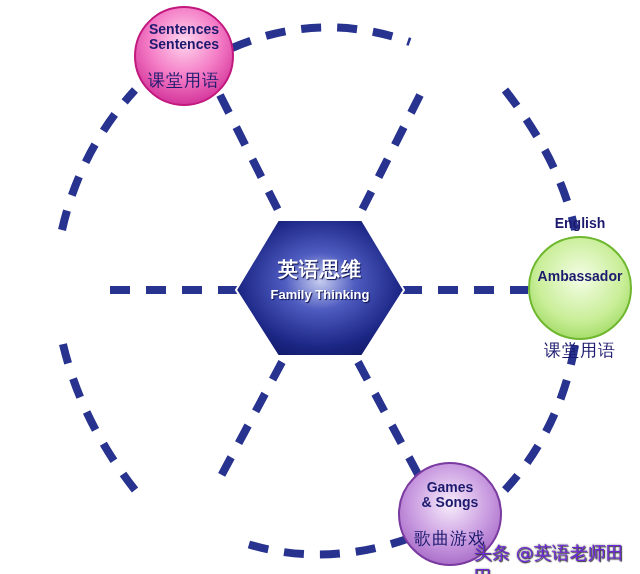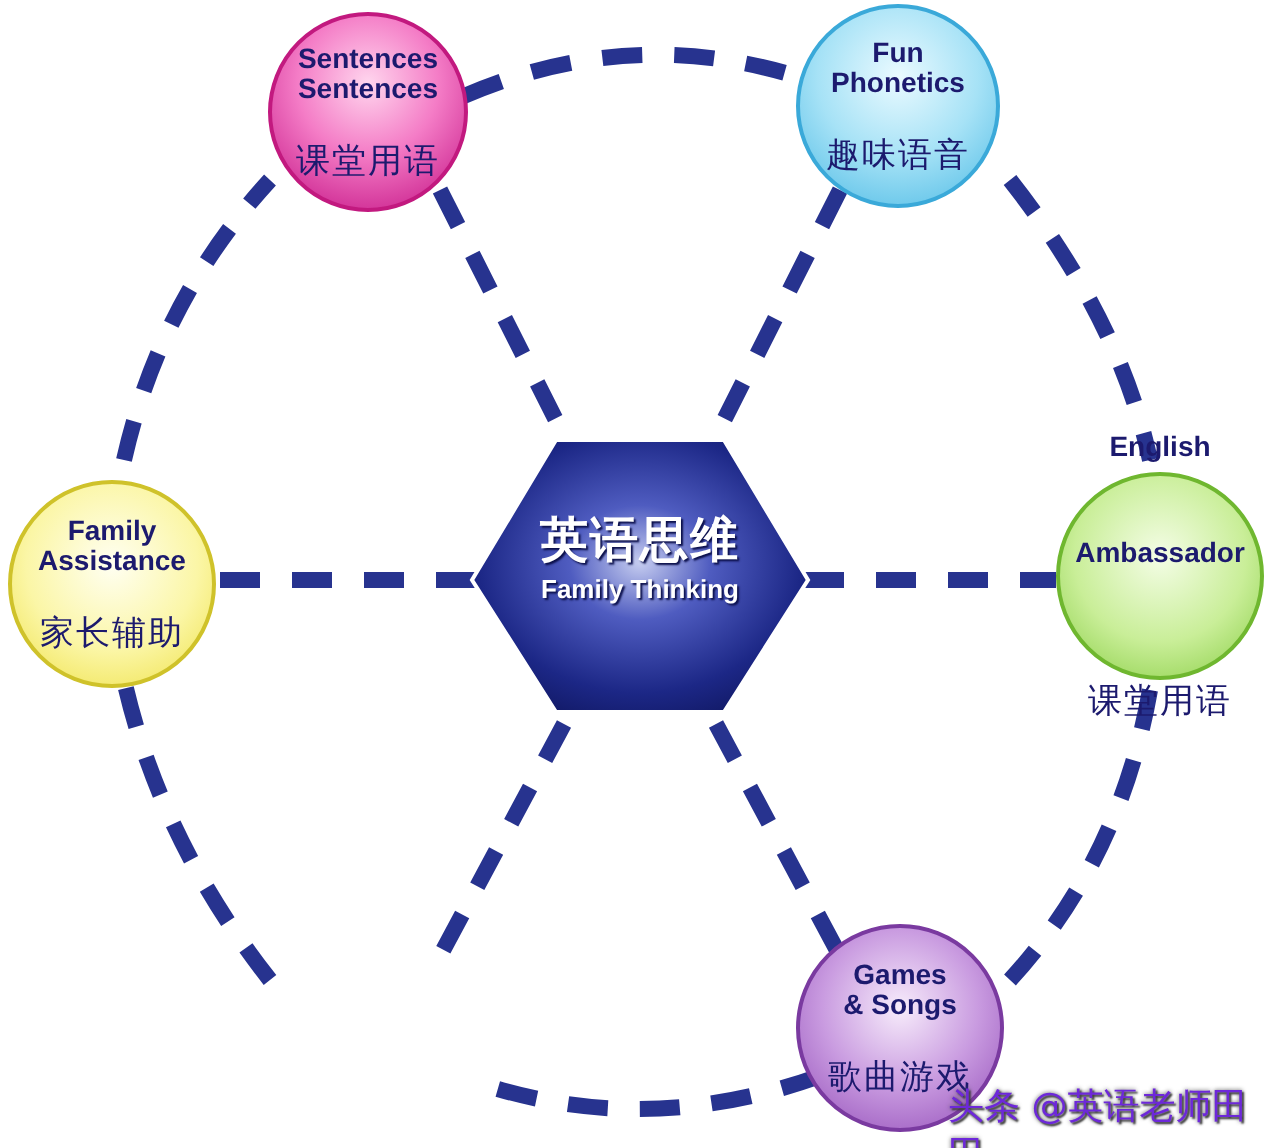--- a/index.html
+++ b/index.html
@@ -8,21 +8,21 @@
   .bubble { position:absolute; border-radius:50%; box-sizing:border-box; display:flex; flex-direction:column; align-items:center; justify-content:center; text-align:center; }
   .bubble .en { font-family:"Liberation Sans", sans-serif; font-weight:bold; font-size:14px; line-height:15px; color:#1c1a6e; }
   .bubble .zh { font-family:Liberation Sans, sans-serif; font-size:17px; line-height:20px; margin-top:19px; color:#1c1a6e; letter-spacing:1px; }
   .b-pink   { background:radial-gradient(circle at 50% 35%, #ffd6ee 0%, #f47cc6 45%, #cf2c94 85%, #b0127a 100%); border:2px solid #c2197f; }
   .b-blue   { background:radial-gradient(circle at 50% 35%, #eafaff 0%, #a6e2f6 50%, #5ec2e8 90%, #3aa9d9 100%); border:2px solid #3aa9d9; }
   .b-yellow { background:radial-gradient(circle at 50% 40%, #fffff2 0%, #fbf6a6 55%, #f1e55a 90%, #d9cc2c 100%); border:2px solid #cfc22a; }
   .b-green  { background:radial-gradient(circle at 50% 40%, #f4fde6 0%, #c9ee98 55%, #95d455 90%, #6fb72f 100%); border:2px solid #6fb72f; }
   .b-orange { background:radial-gradient(circle at 50% 40%, #fff3e2 0%, #fbcb8e 55%, #f1a248 90%, #e0872a 100%); border:2px solid #e0872a; }
   .b-purple { background:radial-gradient(circle at 50% 40%, #f7ecfb 0%, #c99be0 50%, #9d5cc0 90%, #7a3aa0 100%); border:2px solid #7a3aa0; }
   .center-text { position:absolute; left:240px; top:258px; width:160px; text-align:center; color:#ffffff; }
-  .center-text .zh { font-family:Liberation Serif, serif; font-weight:bold; font-size:24px; line-height:26px; letter-spacing:1px; text-shadow:1px 1px 1px #0b0f4a; }
+  .center-text .zh { font-family:Liberation Mono, monospace; font-weight:bold; font-size:20px; line-height:26px; letter-spacing:1px; text-shadow:1px 1px 1px #0b0f4a; }
   .center-text .en { font-family:"Liberation Sans", sans-serif; font-weight:bold; font-size:13px; line-height:18px; margin-top:2px; text-shadow:1px 1px 1px #0b0f4a; }
   .watermark { position:absolute; left:474px; top:541px; font-family:"DejaVu Sans", sans-serif; font-size:18px; color:#6d28d9; text-shadow:0 0 2px #555, 1px 1px 1px #333; letter-spacing:0px; }
 </style>
 </head>
 <body>
 
 <div id="diagram">
   <svg width="640" height="574" viewBox="0 0 640 574" style="position:absolute;left:0;top:0;">
     <defs>
       <radialGradient id="hexgrad" cx="50%" cy="45%" r="60%">
@@ -58,31 +58,21 @@
     <div class="zh">英语思维</div>
     <div class="en">Family Thinking</div>
   </div>
 
   <div class="bubble b-pink" style="left:134px;top:6px;width:100px;height:100px;">
     <div class="en">Sentences</div>
     <div class="en">Sentences</div>
     <div class="zh">课堂用语</div>
   </div>
 
-  <div class="bubble b-blue" style="left:398px;top:2px;width:102px;height:102px;">
-    <div class="en">Fun</div>
-    <div class="en">Phonetics</div>
-    <div class="zh">趣味语音</div>
-  </div>
 
-  <div class="bubble b-yellow" style="left:4px;top:240px;width:104px;height:104px;">
-    <div class="en">Family</div>
-    <div class="en">Assistance</div>
-    <div class="zh">家长辅助</div>
-  </div>
 
   <div class="bubble b-green" style="left:528px;top:236px;width:104px;height:104px;gap:38px;">
     <div class="en">English</div>
     <div class="en">Ambassador</div>
     <div class="zh">课堂用语</div>
   </div>
 
 
   <div class="bubble b-purple" style="left:398px;top:462px;width:104px;height:104px;">
     <div class="en">Games</div>

